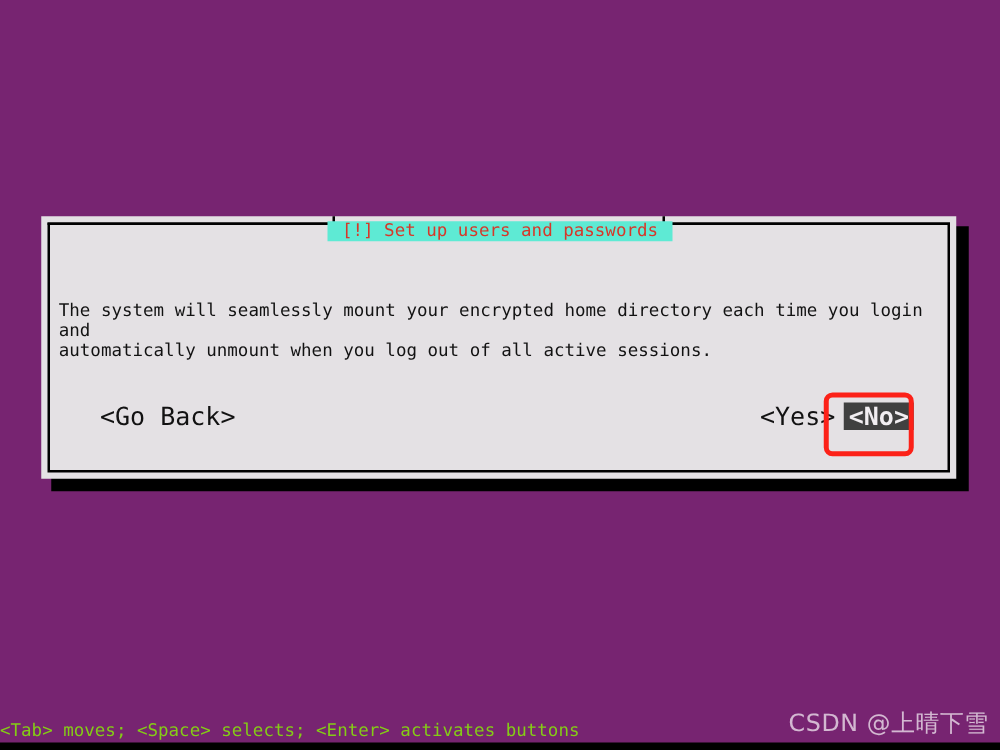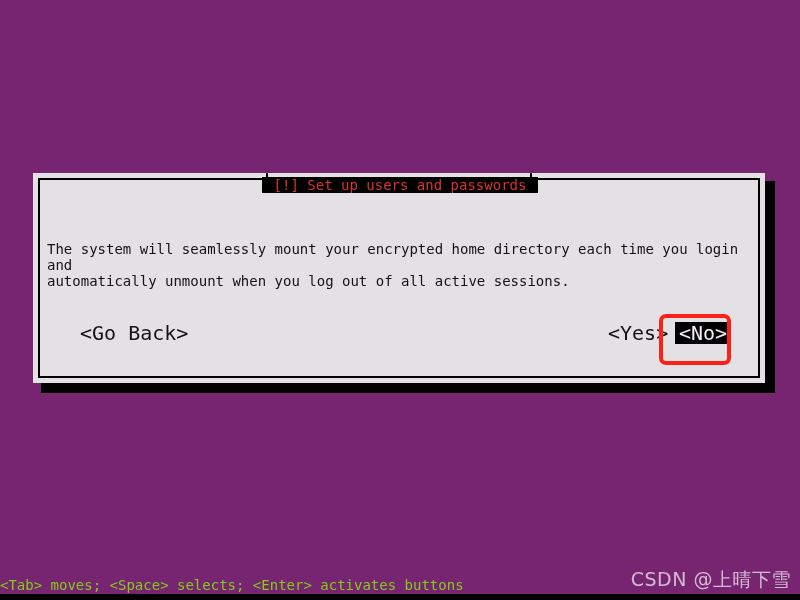--- a/index.html
+++ b/index.html
@@ -79,21 +79,21 @@
     top: 177px;
     text-align: center;
     color: #d7372a;
     font-size: 14px;
     letter-spacing: 0px;
     line-height: 16px;
     z-index: 3;
     white-space: pre;
   }
   #dialog-title-bg {
-    background: #000000;
+    background: #5eead4;
     padding: 0 12px;
   }
 
   
   #dialog-body {
     position: absolute;
     left: 47px;
     top: 209px;
     width: 706px;
     color: #121212;
@@ -128,23 +128,24 @@
     position: absolute;
     left: 561px;
     top: 0;
     white-space: pre;
   }
   #no-button {
     position: absolute;
     left: 628px;
     top: -2px;
     padding: 2px 4px;
-    background: #000000;
+    background: #404040;
     color: #f2eef2;
     white-space: pre;
+    font-weight: bold;
   }
 
   
   #no-annotation-box {
     position: absolute;
     left: 659px;
     top: 314px;
     width: 72px;
     height: 51px;
     border: 4px solid #fc2118;

